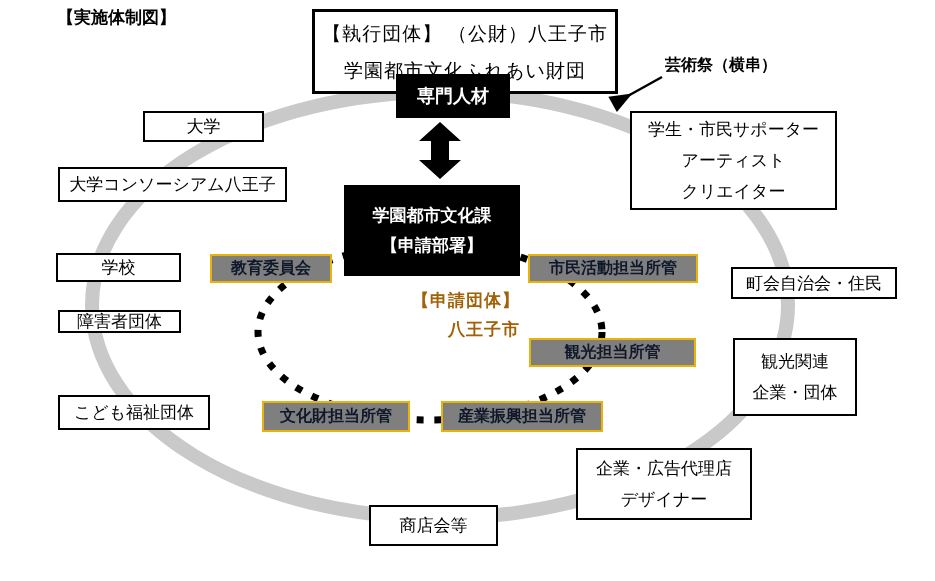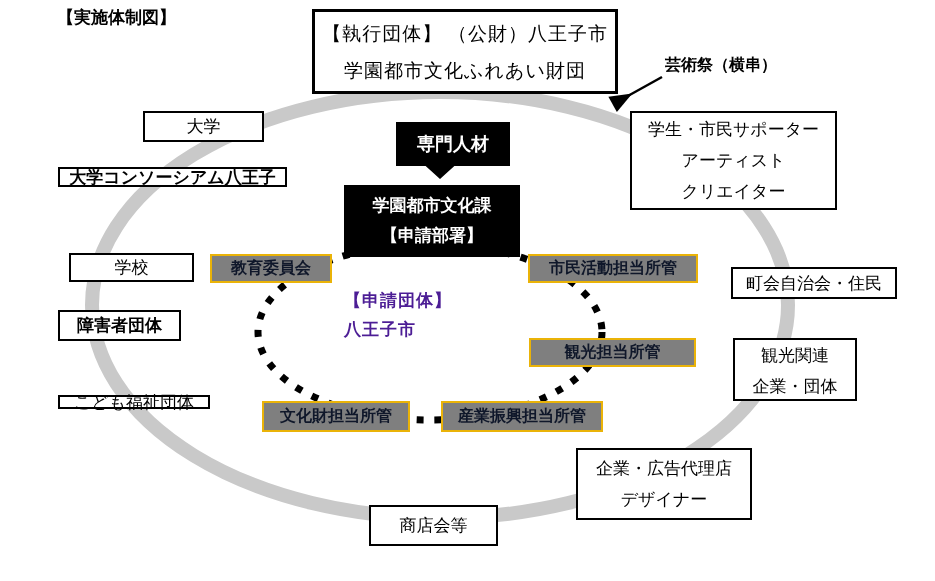--- a/index.html
+++ b/index.html
@@ -22,31 +22,31 @@
     font-family:"Liberation Serif", serif; font-size:17px; color:#000;
   }
   .box-white .ln { line-height:31px; white-space:nowrap; }
   .executor { border-width:3px; font-size:19px; letter-spacing:1px; }
   .executor .ln { line-height:37px; }
   .box-black {
     background:#000; color:#fff;
     font-family:"Liberation Sans", sans-serif; font-weight:bold;
   }
   .box-black .ln { line-height:30px; white-space:nowrap; }
-  .specialist { font-size:18px;margin-top:48px; }
+  .specialist { font-size:18px; }
   .division { font-size:17px; }
   .box-dept {
     background:#7f7f7f; border:2px solid #eab308; color:#0f172a;
     font-family:"Liberation Sans", sans-serif; font-weight:bold; font-size:16px;
     white-space:nowrap;
   }
   .applicant {
     position:absolute; left:344px; top:286px; width:176px;
     font-family:"Liberation Sans", sans-serif; font-weight:bold;
-    font-size:17px; color:#4c1d95; text-align:left; letter-spacing:1px;
+    font-size:17px; color:#a16207; text-align:right; letter-spacing:1px;
   }
   .applicant .ln { line-height:29px; }
   .festival-label {
     position:absolute; left:665px; top:55px;
     font-family:"Liberation Sans", sans-serif; font-weight:bold;
     font-size:16px; color:#000; white-space:nowrap;
   }
 </style>
 </head>
 <body>
@@ -69,61 +69,61 @@
 
   <div class="box box-white executor" style="left:312px; top:9px; width:306px; height:85px;">
     <span class="ln">【執行団体】 （公財）八王子市</span>
     <span class="ln">学園都市文化ふれあい財団</span>
   </div>
 
   <div class="box box-black specialist" style="left:396px; top:74px; width:114px; height:44px;">
     <span class="ln">専門人材</span>
   </div>
 
-  <div class="box box-black division" style="left:344px; top:185px; width:176px; height:72px;">
+  <div class="box box-black division" style="left:344px; top:185px; width:176px; height:91px;">
     <span class="ln">学園都市文化課</span>
     <span class="ln">【申請部署】</span>
   </div>
 
   <div class="applicant">
     <div class="ln">【申請団体】</div>
     <div class="ln">八王子市</div>
   </div>
 
   <div class="festival-label">芸術祭（横串）</div>
 
   <div class="box box-dept" style="left:210px; top:254px; width:122px; height:29px;">教育委員会</div>
   <div class="box box-dept" style="left:528px; top:254px; width:170px; height:29px;">市民活動担当所管</div>
   <div class="box box-dept" style="left:529px; top:338px; width:167px; height:29px;">観光担当所管</div>
   <div class="box box-dept" style="left:262px; top:401px; width:148px; height:31px;">文化財担当所管</div>
   <div class="box box-dept" style="left:441px; top:401px; width:162px; height:31px;">産業振興担当所管</div>
 
   <div class="box box-white" style="left:143px; top:111px; width:121px; height:31px;">
     <span class="ln">大学</span>
   </div>
-  <div class="box box-white" style="left:58px; top:167px; width:229px; height:20px;font-weight:bold;">
+  <div class="box box-white" style="left:58px; top:167px; width:229px; height:35px;">
     <span class="ln">大学コンソーシアム八王子</span>
   </div>
-  <div class="box box-white" style="left:56px; top:253px; width:125px; height:29px;margin-left:13px;">
+  <div class="box box-white" style="left:56px; top:253px; width:125px; height:29px;">
     <span class="ln">学校</span>
   </div>
-  <div class="box box-white" style="left:58px; top:310px; width:123px; height:31px;font-weight:bold;">
+  <div class="box box-white" style="left:58px; top:310px; width:123px; height:23px;">
     <span class="ln">障害者団体</span>
   </div>
-  <div class="box box-white" style="left:58px; top:395px; width:152px; height:14px;">
+  <div class="box box-white" style="left:58px; top:395px; width:152px; height:35px;">
     <span class="ln">こども福祉団体</span>
   </div>
   <div class="box box-white" style="left:369px; top:505px; width:129px; height:41px;justify-content:center;">
     <span class="ln">商店会等</span>
   </div>
   <div class="box box-white" style="left:576px; top:448px; width:176px; height:72px;">
     <span class="ln">企業・広告代理店</span>
     <span class="ln">デザイナー</span>
   </div>
-  <div class="box box-white" style="left:733px; top:338px; width:124px; height:63px;justify-content:space-between;">
+  <div class="box box-white" style="left:733px; top:338px; width:124px; height:78px;">
     <span class="ln">観光関連</span>
     <span class="ln">企業・団体</span>
   </div>
   <div class="box box-white" style="left:731px; top:267px; width:166px; height:32px;">
     <span class="ln">町会自治会・住民</span>
   </div>
   <div class="box box-white" style="left:630px; top:111px; width:207px; height:99px;">
     <span class="ln">学生・市民サポーター</span>
     <span class="ln">アーティスト</span>
     <span class="ln">クリエイター</span>

